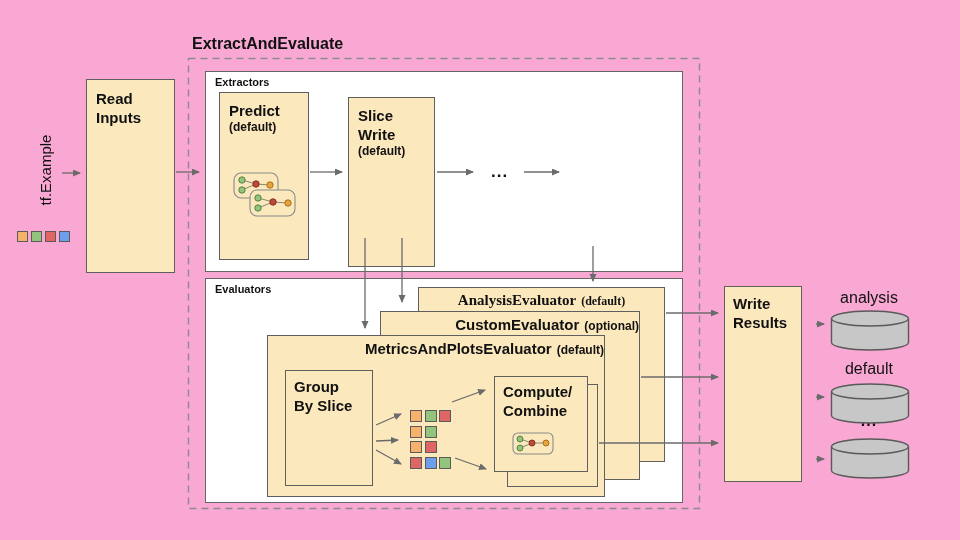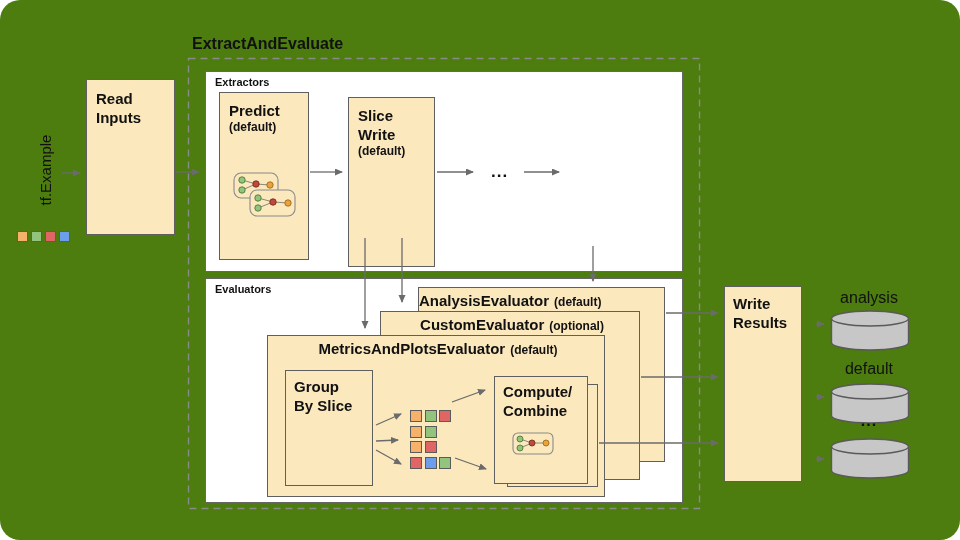--- a/index.html
+++ b/index.html
@@ -1,30 +1,30 @@
 <!DOCTYPE html>
 <html style="--box-fill: #FBE8BD; --box-border: #5f5f5f; --section-border: #666666; --dashed-border: #8a8a8a; --arrow: #6b6b6b; --cylinder-fill: #C7C7C7; --square-orange: #F6B26B; --square-green: #93C47D; --square-red: #E06666; --square-blue: #6D9EEB;"><head>
 <meta charset="utf-8">
 <style>
   :root{
     --box-fill:#FBE8BD; --box-border:#5f5f5f; --section-border:#666666;
     --dashed-border:#8a8a8a; --arrow:#6b6b6b; --cylinder-fill:#C7C7C7;
   }
   html,body{margin:0;padding:0;background:#fff;}
-  #stage{position:relative;width:960px;height:540px;background:#4d7c0f;overflow:hidden;
-         font-family:"Liberation Sans", sans-serif;color:#111;border-radius:20px;}
+  #stage{position:relative;width:960px;height:540px;background:#f9a8d4;overflow:hidden;
+         font-family:"Liberation Sans", sans-serif;color:#111;}
   .box{position:absolute;background:var(--box-fill);border:1.6px solid var(--box-border);box-sizing:border-box;}
   .panel{position:absolute;background:#fff;border:1.4px solid var(--section-border);box-sizing:border-box;}
   .blabel{font-weight:bold;font-size:15px;line-height:19px;}
   .section-label{position:absolute;left:9px;top:4px;font-weight:bold;font-size:11px;}
   .qline{font-weight:bold;font-size:12px;line-height:15px;}
   .qinline{font-weight:bold;font-size:12px;margin-left:5px;}
   .etitle{position:absolute;left:0;right:0;top:4px;font-weight:bold;font-size:15px;white-space:nowrap;}
-  .etitle.center{text-align:left;}
-  .etitle.left{left:4px;text-align:center;}
+  .etitle.center{text-align:center;font-family:Liberation Serif, serif;}
+  .etitle.left{left:4px;text-align:right;}
   .diagram-title{position:absolute;left:192px;top:35px;font-weight:bold;font-size:16px;}
   .vlabel{position:absolute;left:-14px;top:161px;width:120px;height:18px;text-align:center;
           font-size:15px;transform:rotate(-90deg);}
   .squares-row{position:absolute;display:flex;gap:3px;}
   .squares-row .sq{width:11px;height:11px;border:1.5px solid #5b5b5b;box-sizing:border-box;display:inline-block;}
   .slice-col{position:absolute;left:410px;top:410px;display:flex;flex-direction:column;gap:3.5px;}
   .slice-col .squares-row{position:static;gap:2.5px;}
   .slice-col .sq{width:12px;height:12px;}
   .out-label{position:absolute;width:78px;text-align:center;font-size:16px;}
   .out-label.dots{font-weight:bold;letter-spacing:1px;}
@@ -48,21 +48,21 @@
   <div class="diagram-title">ExtractAndEvaluate</div>
 
   <div class="vlabel">tf.Example</div>
   <div class="squares-row" style="left:17px;top:231px">
       <span class="sq" style="background: rgb(246, 178, 107);"></span>
       <span class="sq" style="background: rgb(147, 196, 125);"></span>
       <span class="sq" style="background: rgb(224, 102, 102);"></span>
       <span class="sq" style="background: rgb(109, 158, 235);"></span>
     </div>
 
-  <div class="box" style="left:86px;top:79px;width:89px;height:156px">
+  <div class="box" style="left:86px;top:79px;width:89px;height:194px">
     <div class="blabel" style="padding:9px 0 0 9px">
       <div>Read</div>
       <div>Inputs</div>
     </div>
   </div>
 
   <div class="panel" style="left:205px;top:71px;width:478px;height:201px">
     <div class="section-label">Extractors</div>
   </div>
 
@@ -150,21 +150,21 @@
         <span class="sq" style="background: rgb(224, 102, 102);"></span>
       </div>
     <div class="squares-row">
         <span class="sq" style="background: rgb(224, 102, 102);"></span>
         <span class="sq" style="background: rgb(109, 158, 235);"></span>
         <span class="sq" style="background: rgb(147, 196, 125);"></span>
       </div>
   </div>
 
   <div class="box" style="left:507px;top:384px;width:91px;height:103px"></div>
-  <div class="box" style="left:494px;top:376px;width:94px;height:108px">
+  <div class="box" style="left:494px;top:376px;width:94px;height:96px">
     <div class="blabel" style="padding:5px 0 0 8px">
       <div>Compute/</div>
       <div>Combine</div>
     </div>
     <svg class="icon" style="left:16px;top:54px" width="44" height="26" viewBox="0 0 44 26">
       <rect class="graph-rect" x="2" y="2" width="40" height="21" rx="5"></rect>
       <line class="g-line" x1="9" y1="8" x2="21" y2="12"></line>
         <line class="g-line" x1="9" y1="17" x2="21" y2="12"></line>
       <line class="g-line" x1="21" y1="12" x2="35" y2="12"></line>
       <circle class="dot-g" cx="9" cy="8" r="3"></circle>

